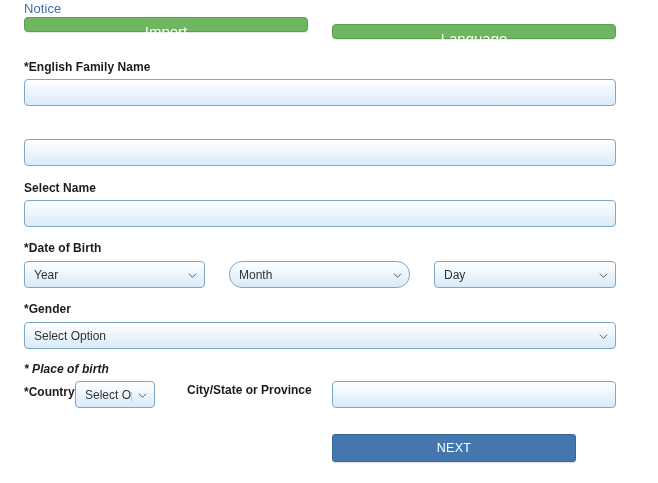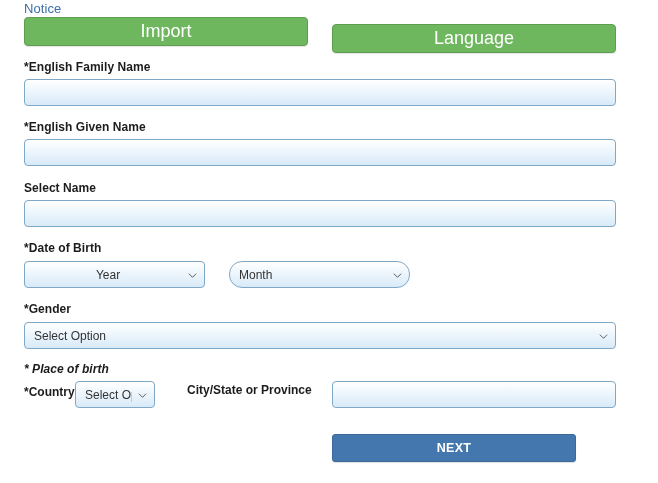--- a/index.html
+++ b/index.html
@@ -33,26 +33,26 @@
     color: #3b6fa8;
     letter-spacing: 0.1px;
     line-height: 14px;
     cursor: pointer;
     text-decoration: none;
   }
 
   
   .btn-green {
     position: absolute;
-    height: 29px;
+    height: 15px;
     border-radius: 4px;
     border: 1px solid #5d9f4f;
     background: #6fb75f;
     color: #ffffff;
-    font-size: 18px;
+    font-size: 15px;
     line-height: 27px;
     text-align: center;
     cursor: pointer;
     box-sizing: border-box;
     box-shadow: 0 1px 1px rgba(0,0,0,0.10);
   }
   #btn-import { left: 24px;  top: 17px; width: 284px; }
   #btn-language { left: 332px; top: 24px; width: 284px; }
 
   
@@ -111,21 +111,21 @@
   .sel .chev {
     position: absolute;
     right: 7px;
     top: 9px;
     width: 9px;
     height: 9px;
   }
   .chev svg { display: block; }
 
   
-  #sel-year  { left: 24px;  top: 261px; width: 181px; text-align: center; }
+  #sel-year  { left: 24px;  top: 261px; width: 181px; }
   #sel-month { left: 229px; top: 261px; width: 181px; border-radius: 13px; }
   #sel-day   { left: 434px; top: 261px; width: 182px; }
 
   
   #sel-gender { left: 24px; top: 322px; width: 592px; }
 
   
   #sel-country { left: 75px; top: 381px; width: 80px; }
 
   
@@ -167,38 +167,36 @@
     border: 1px solid #3a6a9c;
     border-radius: 3px;
     background: #4377ad;
     color: #ffffff;
     font-size: 12.5px;
     line-height: 26px;
     text-align: center;
     letter-spacing: 0.3px;
     cursor: pointer;
     box-shadow: 0 1px 1px rgba(0,0,0,0.12);
-    font-weight: bold;
   }
 </style>
 </head>
 <body>
 
 <div class="page">
 
   <a class="notice-link" href="#">Notice</a>
 
   <div class="btn-green" id="btn-import">Import</div>
 
   <div class="btn-green" id="btn-language">Language</div>
 
   <div class="field-label" style="top:60px;">*English Family Name</div>
   <input class="text-input" style="top: 79px;" type="text" placeholder="">
 
-  <div class="field-label" style="top:120px;">*English Given Name</div>
   <input class="text-input" style="top: 139px;" type="text" placeholder="">
 
   <div class="field-label" style="top:181px;">Select Name</div>
   <input class="text-input" style="top: 200px;" type="text" placeholder="">
 
   <div class="field-label" style="top:241px;">*Date of Birth</div>
 
   <div class="sel" id="sel-year">
     <div class="sel-text">Year</div>
     <span class="chev">
@@ -210,20 +208,28 @@
 
   <div class="sel" id="sel-month">
     <div class="sel-text">Month</div>
     <span class="chev">
       <svg width="9" height="9" viewBox="0 0 10 10">
           <path d="M1 3 L5 7 L9 3" fill="none" stroke="#5a5a5a" stroke-width="1.1"></path>
         </svg>
     </span>
   </div>
 
+  <div class="sel" id="sel-day">
+    <div class="sel-text">Day</div>
+    <span class="chev">
+      <svg width="9" height="9" viewBox="0 0 10 10">
+          <path d="M1 3 L5 7 L9 3" fill="none" stroke="#5a5a5a" stroke-width="1.1"></path>
+        </svg>
+    </span>
+  </div>
 
   <div class="field-label" style="top:302px;">*Gender</div>
 
   <div class="sel" id="sel-gender">
     <div class="sel-text">Select Option</div>
     <span class="chev">
       <svg width="9" height="9" viewBox="0 0 10 10">
           <path d="M1 3 L5 7 L9 3" fill="none" stroke="#5a5a5a" stroke-width="1.1"></path>
         </svg>
     </span>

